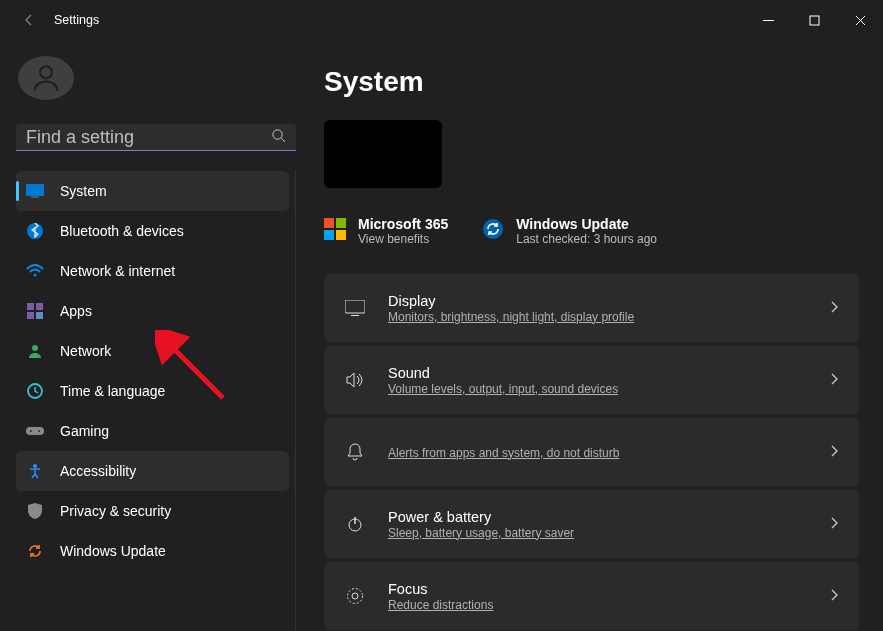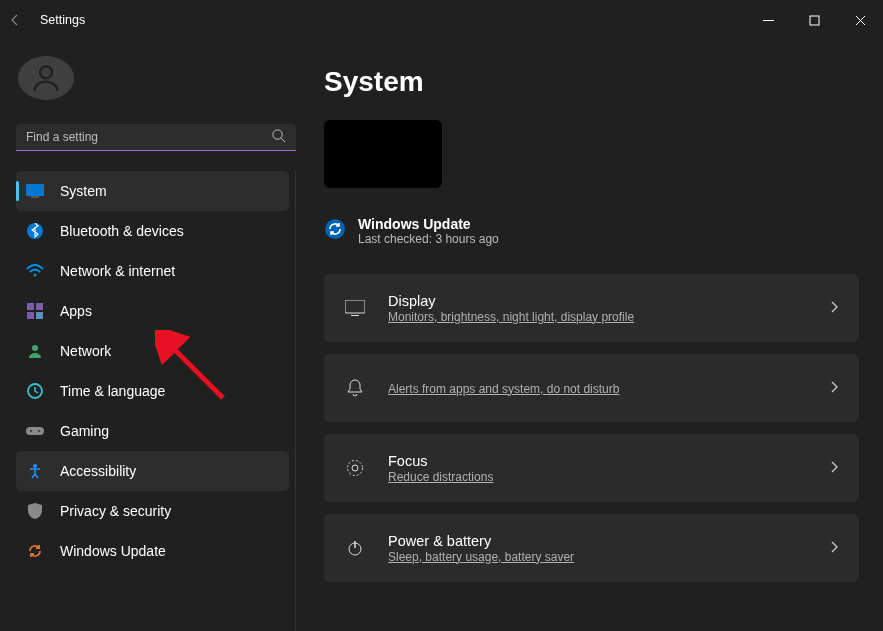--- a/index.html
+++ b/index.html
@@ -7,20 +7,21 @@
     width: 883px; height: 631px;
     background: #202020;
     font-family: "Segoe UI", sans-serif;
     color: #fff;
     overflow: hidden;
     position: relative;
   }
   .titlebar {
     height: 40px;
     display: flex; align-items: center;
+    padding-left: 14px;
     justify-content: center;
   }
   .back-btn {
     width: 30px; height: 30px;
     display:flex;align-items:center;justify-content:center;
     color:#888;
   }
   .title { margin-left: 10px; font-size: 12.5px; color:#fff; }
   .win-controls { margin-left:auto; display:flex; }
   .win-btn { width:46px; height:40px; display:flex;align-items:center;justify-content:center; color:#fff; }
@@ -33,21 +34,21 @@
   }
   .search {
     position:relative; height:34px; width:280px;
     background:#2d2d2d; border-radius:4px 4px 0 0;
     display:flex; align-items:center; padding:0 10px;
     border-bottom:1px solid #9b6dd7;
     margin-bottom:20px;
   }
   .search input {
     flex:1; background:transparent; border:none; outline:none;
-    color:#ef4444; font-size:12px;
+    color:#ef4444; font-size:18px;
   }
   .search input::placeholder { color:#bdbdbd; }
   .search .sicon { color:#ccc; }
   .navlist { display:flex; flex-direction:column; gap:0; width:280px;
     border-right:1px solid #333; padding-right:6px; height:100%; overflow:hidden;}
   .navitem {
     height:40px; display:flex; align-items:center;
     border-radius:5px; padding-left:10px; gap:16px;
     font-size:14px; color:#fff; cursor:default;
   }
@@ -59,21 +60,21 @@
   .navitem.hover { background:#2d2d2d;text-align:right; }
   .ic { width:18px; height:18px; display:flex;align-items:center;justify-content:center; }
   .main { flex:1; padding:20px 24px 0 24px; overflow:hidden; }
   .page-title { font-size:28px; font-weight:600; margin-top:6px; margin-bottom:22px; }
   .preview-row { display:flex; gap:14px; margin-bottom:18px; }
   .desk-preview { width:118px; height:68px; background:#000; border-radius:6px; }
   .info-row { display:flex; gap:34px; height:50px; align-items:center; margin-bottom:18px; }
   .info-item { display:flex; gap:12px; align-items:center; }
   .info-item .txt-t { font-size:14px; font-weight:600; }
   .info-item .txt-s { font-size:12px; color:#bbb; }
-  .cards { display:flex; flex-direction:column; gap:12px; }
+  .cards { display:flex; flex-direction:column; gap:4px; }
   .card {
     background:#2b2b2b; border-radius:5px; height:68px;
     display:flex; align-items:center; padding:0 20px; gap:22px;
   }
   .card .cic { width:22px; display:flex;align-items:center;justify-content:center; color:#ddd;}
   .card .ctxt { flex:1; }
   .card .ct { font-size:14.5px; }
   .card .cs { font-size:12px; color:#b0b0b0; margin-top:1px;text-decoration:underline; }
   .card .chev { color:#ccc; }
   
@@ -225,20 +226,32 @@
   </div>
 
   <div class="main">
     <div class="page-title">System</div>
     <div class="preview-row">
       <div class="desk-preview"></div>
     </div>
     <div class="info-row">
       <div class="info-item">
         <span><svg width="22" height="22">
+              <rect x="0" y="0" width="10" height="10" fill="#f25022"></rect>
+              <rect x="12" y="0" width="10" height="10" fill="#7fba00"></rect>
+              <rect x="0" y="12" width="10" height="10" fill="#00a4ef"></rect>
+              <rect x="12" y="12" width="10" height="10" fill="#ffb900"></rect>
+            </svg></span>
+        <div>
+          <div class="txt-t">Microsoft 365</div>
+          <div class="txt-s">View benefits</div>
+        </div>
+      </div>
+      <div class="info-item">
+        <span><svg width="22" height="22">
               <circle cx="11" cy="11" r="10" fill="#0063b1"></circle>
               <path d="M6 11a5 5 0 0 1 9-3M16 11a5 5 0 0 1-9 3" stroke="#fff" stroke-width="1.6" fill="none"></path>
               <path d="M15 5v3h-3M7 17v-3h3" stroke="#fff" stroke-width="1.6" fill="none"></path>
             </svg></span>
         <div>
           <div class="txt-t">Windows Update</div>
           <div class="txt-s">Last checked: 3 hours ago</div>
         </div>
       </div>
     </div>
@@ -254,56 +267,71 @@
         <div class="ctxt">
             <div class="ct">Display</div>
             <div class="cs">Monitors, brightness, night light, display profile</div>
           </div>
         <span class="chev"><svg width="8" height="12">
               <path d="M1 1l5 5-5 5" stroke="#ccc" fill="none" stroke-width="1.3"></path>
             </svg></span>
       </div>
       <div class="card">
         <span class="cic">
+            <svg width="20" height="16" viewBox="0 0 20 16">
+              <path d="M2 5h3l4-4v14l-4-4H2z" fill="none" stroke="#ddd"></path>
+              <path d="M12 4q4 4 0 8M14 2q6 6 0 12" stroke="#ddd" fill="none"></path>
+            </svg>
+          </span>
+        <div class="ctxt">
+            <div class="ct">Sound</div>
+            <div class="cs">Volume levels, output, input, sound devices</div>
+          </div>
+        <span class="chev"><svg width="8" height="12">
+              <path d="M1 1l5 5-5 5" stroke="#ccc" fill="none" stroke-width="1.3"></path>
+            </svg></span>
+      </div>
+      <div class="card">
+        <span class="cic">
             <svg width="16" height="18" viewBox="0 0 16 18">
               <path d="M8 1a5 5 0 0 1 5 5v4l2 3H1l2-3V6a5 5 0 0 1 5-5zM6 15a2 2 0 0 0 4 0" stroke="#ddd" fill="none"></path>
             </svg>
           </span>
         <div class="ctxt">
             <div class="cs">Alerts from apps and system, do not disturb</div>
+          </div>
+        <span class="chev"><svg width="8" height="12">
+              <path d="M1 1l5 5-5 5" stroke="#ccc" fill="none" stroke-width="1.3"></path>
+            </svg></span>
+      </div>
+      <div class="card">
+        <span class="cic">
+            <svg width="18" height="18" viewBox="0 0 18 18">
+              <circle cx="9" cy="10" r="6" stroke="#ddd" fill="none"></circle>
+              <line x1="9" y1="2" x2="9" y2="9" stroke="#ddd" stroke-width="1.5"></line>
+            </svg>
+          </span>
+        <div class="ctxt">
+            <div class="ct">Power &amp; battery</div>
+            <div class="cs">Sleep, battery usage, battery saver</div>
           </div>
         <span class="chev"><svg width="8" height="12">
               <path d="M1 1l5 5-5 5" stroke="#ccc" fill="none" stroke-width="1.3"></path>
             </svg></span>
       </div>
       <div class="card">
         <span class="cic">
             <svg width="18" height="18">
               <circle cx="9" cy="9" r="7.5" stroke="#ddd" fill="none" stroke-dasharray="2 2"></circle>
               <circle cx="9" cy="9" r="3" stroke="#ddd" fill="none"></circle>
             </svg>
           </span>
         <div class="ctxt">
             <div class="ct">Focus</div>
             <div class="cs">Reduce distractions</div>
-          </div>
-        <span class="chev"><svg width="8" height="12">
-              <path d="M1 1l5 5-5 5" stroke="#ccc" fill="none" stroke-width="1.3"></path>
-            </svg></span>
-      </div>
-      <div class="card">
-        <span class="cic">
-            <svg width="18" height="18" viewBox="0 0 18 18">
-              <circle cx="9" cy="10" r="6" stroke="#ddd" fill="none"></circle>
-              <line x1="9" y1="2" x2="9" y2="9" stroke="#ddd" stroke-width="1.5"></line>
-            </svg>
-          </span>
-        <div class="ctxt">
-            <div class="ct">Power &amp; battery</div>
-            <div class="cs">Sleep, battery usage, battery saver</div>
           </div>
         <span class="chev"><svg width="8" height="12">
               <path d="M1 1l5 5-5 5" stroke="#ccc" fill="none" stroke-width="1.3"></path>
             </svg></span>
       </div>
     </div>
   </div>
 </div>
 
 <svg class="arrow" width="80" height="80">

